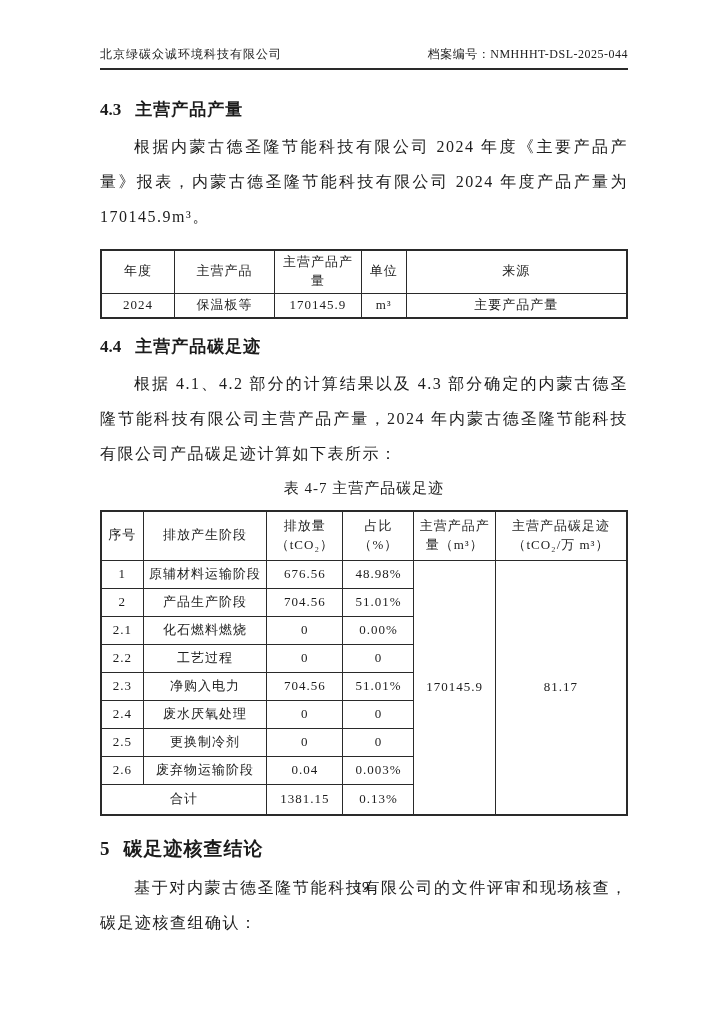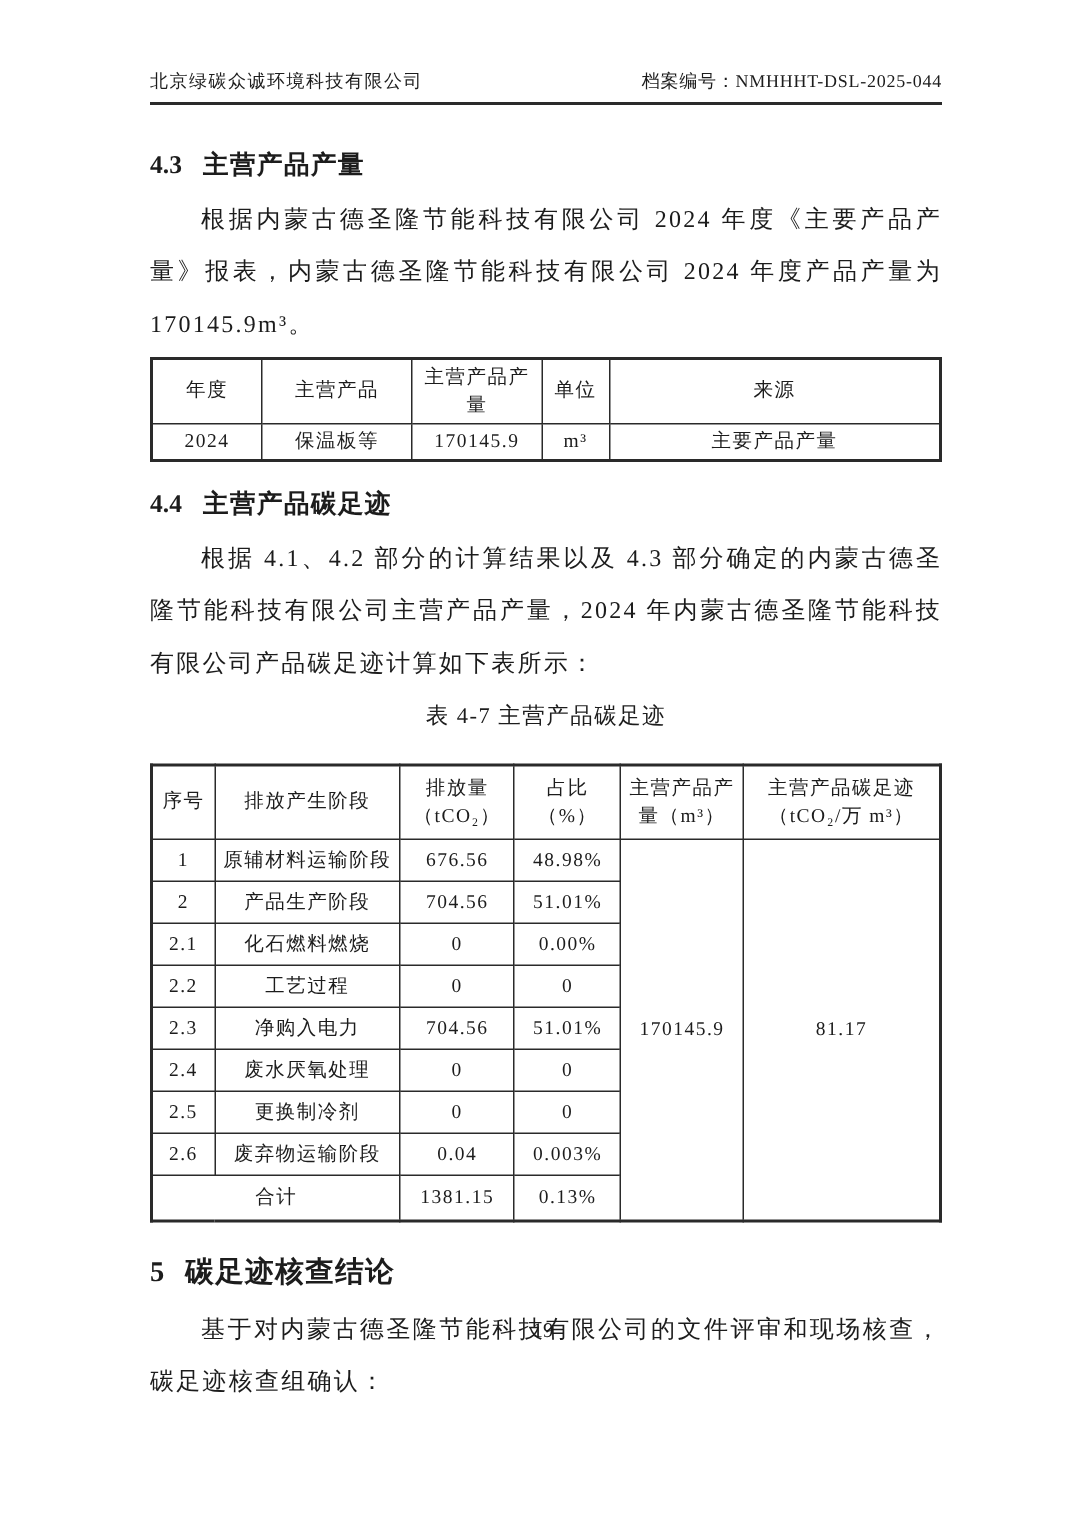--- a/index.html
+++ b/index.html
@@ -55,24 +55,24 @@
     font-size:13px;
   }
   th, td {
     border:1px solid #2a2a2a;
     text-align:center; vertical-align:middle;
     font-weight:normal;
     padding:2px 3px;
     letter-spacing:1px;
     line-height:1.45;
   }
-  .t46 { margin-top:4px; }
+  .t46 { margin-top:15px; }
   .t46 th { height:30px; }
   .t46 td { height:20px; }
-  .t47 { margin-top:22px; }
+  .t47 { margin-top:12px; }
   .t47 th { height:50px; }
   .t47 td { height:28px; }
   .t47 td.total-cell { height:30px; }
 
   
   .page-number {
     position:absolute; left:0; right:0; top:880px;
     text-align:center; font-size:14px;
   }
 </style>

